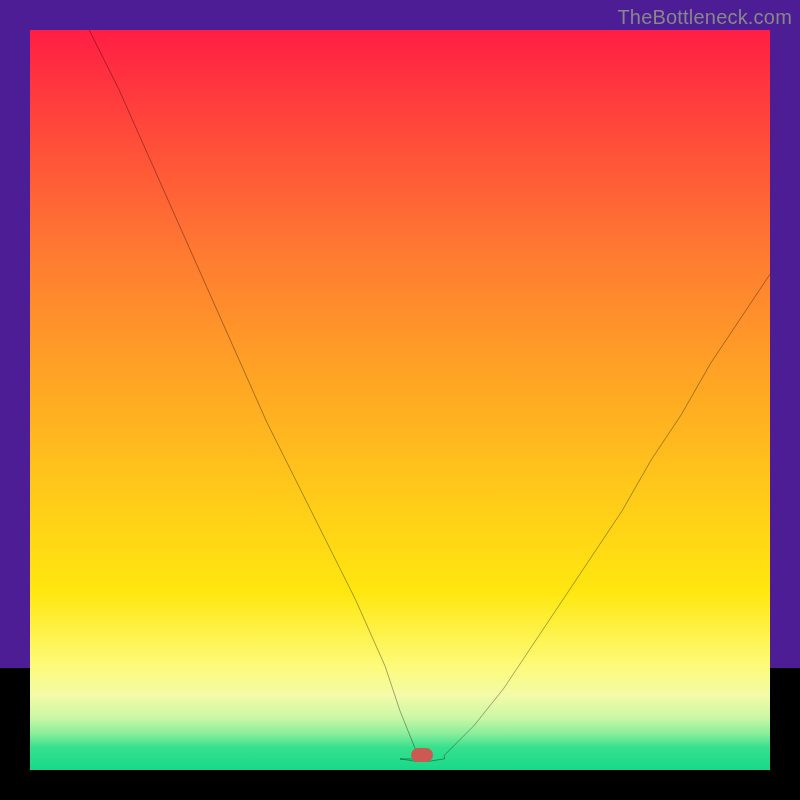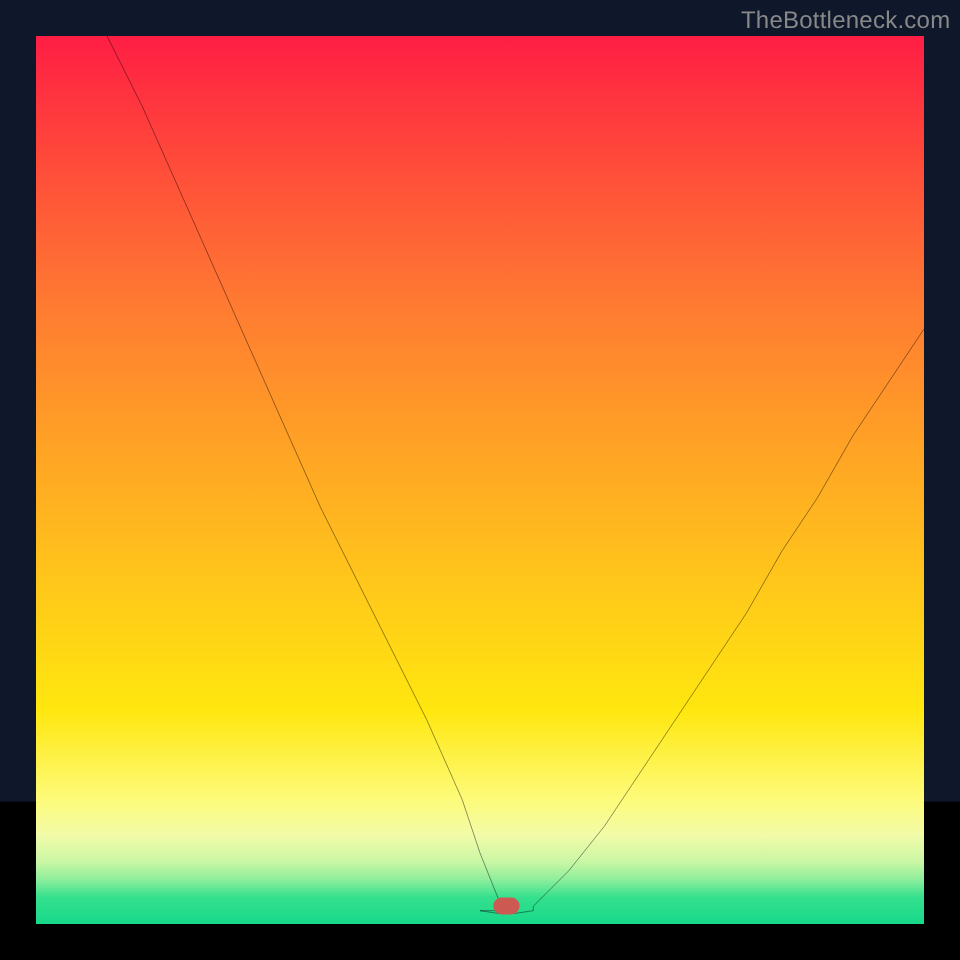--- a/index.html
+++ b/index.html
@@ -7,21 +7,21 @@
     padding: 0;
     width: 800px;
     height: 800px;
     background: #000;
     overflow: hidden;
   }
   .frame {
     position: relative;
     width: 800px;
     height: 668px;
-    background: #0f172a;
+    background: #4c1d95;
   }
   .gradient {
     position: absolute;
     left: 30px;
     top: 30px;
     width: 740px;
     height: 740px;
     
     background: linear-gradient(
       to bottom,

